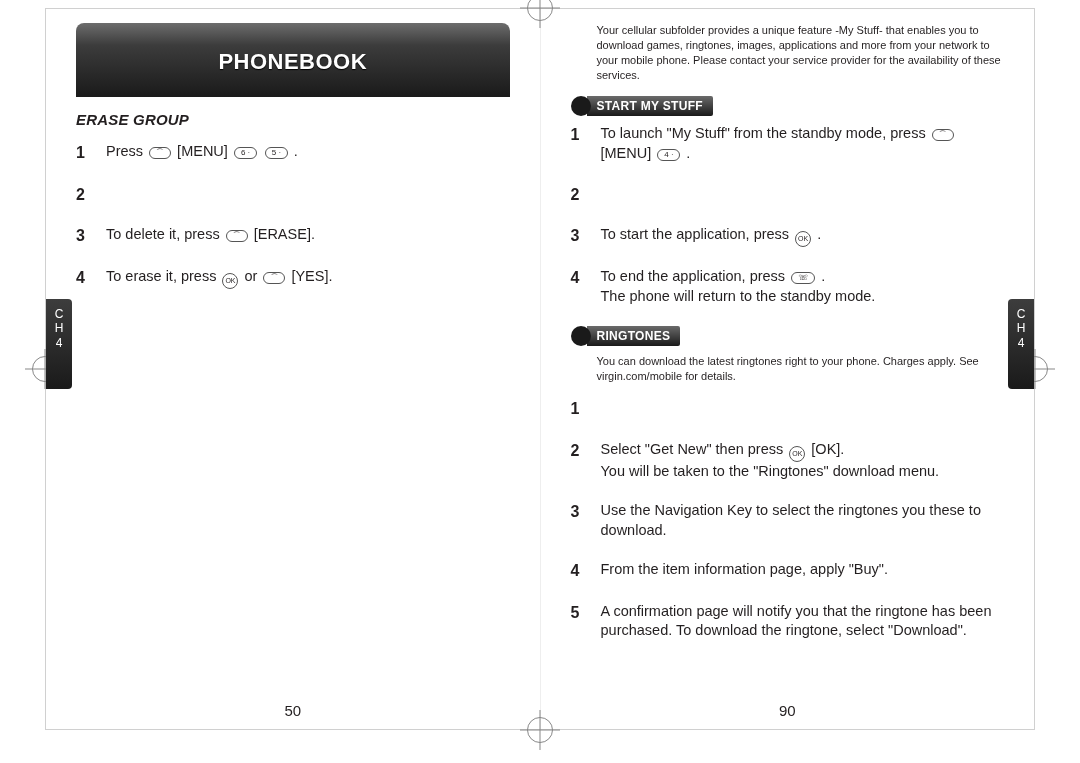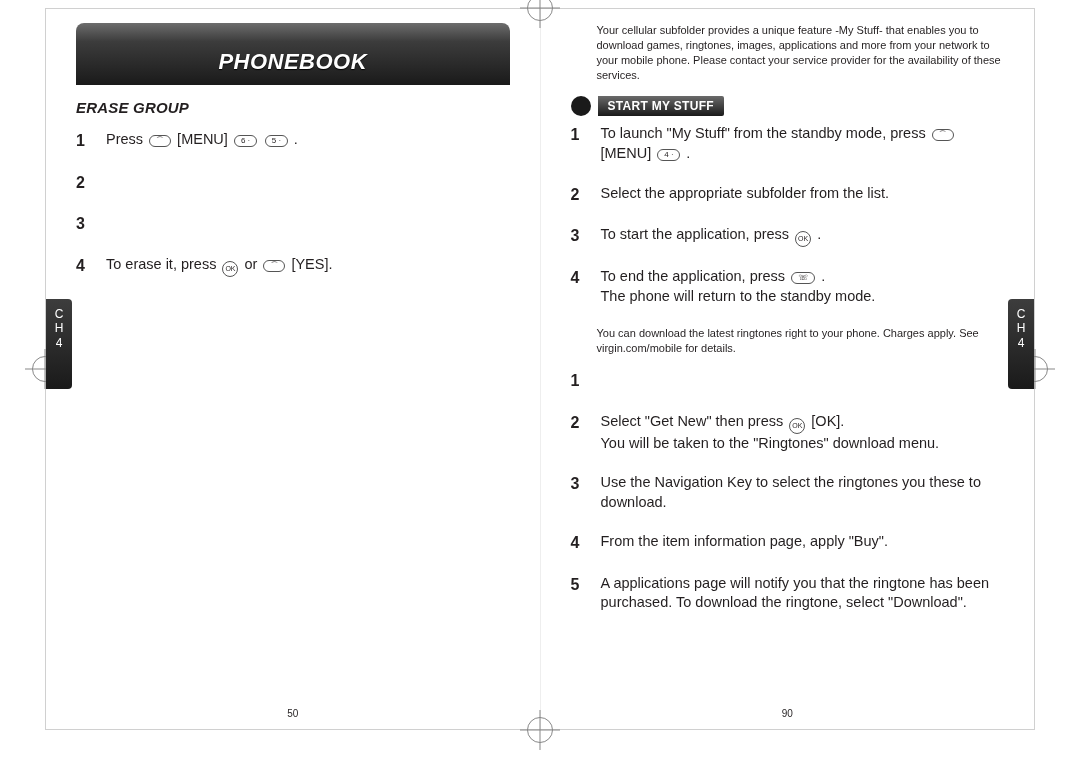--- a/index.html
+++ b/index.html
@@ -32,23 +32,22 @@
     width: 0;
     border-left: 1px solid #eee;
   }
   .title-bar {
     height: 52px;
     border-radius: 8px 8px 0 0;
     background: linear-gradient(#6d6d6d 0%, #3c3c3c 30%, #1a1a1a 100%);
     display: flex;
     align-items: flex-end;
     justify-content: center;
-    padding-bottom: 10px;
+    padding-bottom: 22px;
     margin-bottom: 14px;
-    font-style: italic;
   }
   .title-bar span {
     color: #fff;
     font-weight: bold;
     font-size: 22px;
     letter-spacing: 0.5px;
     text-shadow: 0 1px 1px #000;
   }
   .subhead {
     font-weight: bold;
@@ -59,21 +58,20 @@
   }
   .intro {
     font-size: 11px;
     line-height: 1.35;
     margin: 0 0 14px 26px;
   }
   .pill-row {
     display: flex;
     align-items: flex-start;
     margin: 12px 0 8px 0;
-    gap: 11px;
   }
   .pill-dot {
     width: 20px;
     height: 20px;
     background: #1a1a1a;
     border-radius: 50%;
     margin-right: -4px;
     z-index: 1;
   }
   .pill {
@@ -142,21 +140,21 @@
     box-sizing: border-box;
     line-height: 1.2;
   }
   .side-tab.left  { left: 0;  border-radius: 0 4px 4px 0; }
   .side-tab.right { right: 0; border-radius: 4px 0 0 4px; }
   .pagenum {
     position: absolute;
     bottom: 10px;
     left: 50%;
     transform: translateX(-50%);
-    font-size: 10px;
+    font-size: 15px;
     margin-top: 9px;
   }
   
   .reg {
     position: absolute;
     width: 24px;
     height: 24px;
     border: 1px solid #888;
     border-radius: 50%;
   }
@@ -198,20 +196,21 @@
     <ol class="steps">
       <li>
           <span class="num">1</span>
         <span>Press <span class="btn-icon">⌒</span> [MENU] <span class="btn-icon">6&nbsp;∙</span> <span class="btn-icon">5&nbsp;∙</span> .</span>
       </li>
       <li>
           <span class="num">2</span>
       </li>
       <li>
           <span class="num">3</span>
+        <span>To delete it, press <span class="btn-icon">⌒</span> [ERASE].</span>
       </li>
       <li>
           <span class="num">4</span>
         <span>To erase it, press <span class="btn-ok">OK</span> or <span class="btn-icon">⌒</span> [YES].</span>
       </li>
     </ol>
 
     <div class="pagenum">50</div>
   </div>
 
@@ -232,32 +231,35 @@
       <div class="pill">START MY STUFF</div>
     </div>
 
     <ol class="steps">
       <li>
           <span class="num">1</span>
         <span>To launch "My Stuff" from the standby mode, press <span class="btn-icon">⌒</span> [MENU] <span class="btn-icon">4&nbsp;∙</span> .</span>
       </li>
       <li>
           <span class="num">2</span>
-        <span>Select the appropriate subfolder from the list.</span>
       </li>
       <li>
           <span class="num">3</span>
         <span>To start the application, press <span class="btn-ok">OK</span> .</span>
       </li>
       <li>
           <span class="num">4</span>
         <span>To end the application, press <span class="btn-icon">☏</span> .<br>The phone will return to the standby mode.</span>
       </li>
     </ol>
 
+    <div class="pill-row">
+      <div class="pill-dot"></div>
+      <div class="pill">RINGTONES</div>
+    </div>
 
     <p class="intro">You can download the latest ringtones right to your phone. Charges apply. See virgin.com/mobile for details.</p>
 
     <ol class="steps">
       <li>
           <span class="num">1</span>
       </li>
       <li>
           <span class="num">2</span>
         <span>Select "Get New" then press <span class="btn-ok">OK</span> [OK].<br>You will be taken to the "Ringtones" download menu.</span>
@@ -265,20 +267,20 @@
       <li>
           <span class="num">3</span>
         <span>Use the Navigation Key to select the ringtones you these to download.</span>
       </li>
       <li>
           <span class="num">4</span>
         <span>From the item information page, apply "Buy".</span>
       </li>
       <li>
           <span class="num">5</span>
-        <span>A applications page will notify you that the ringtone has been purchased. To download the ringtone, select "Download".</span>
+        <span>A confirmation page will notify you that the ringtone has been purchased. To download the ringtone, select "Download".</span>
       </li>
     </ol>
 
     <div class="pagenum">90</div>
   </div>
 
 </div>
 
 </body></html>

